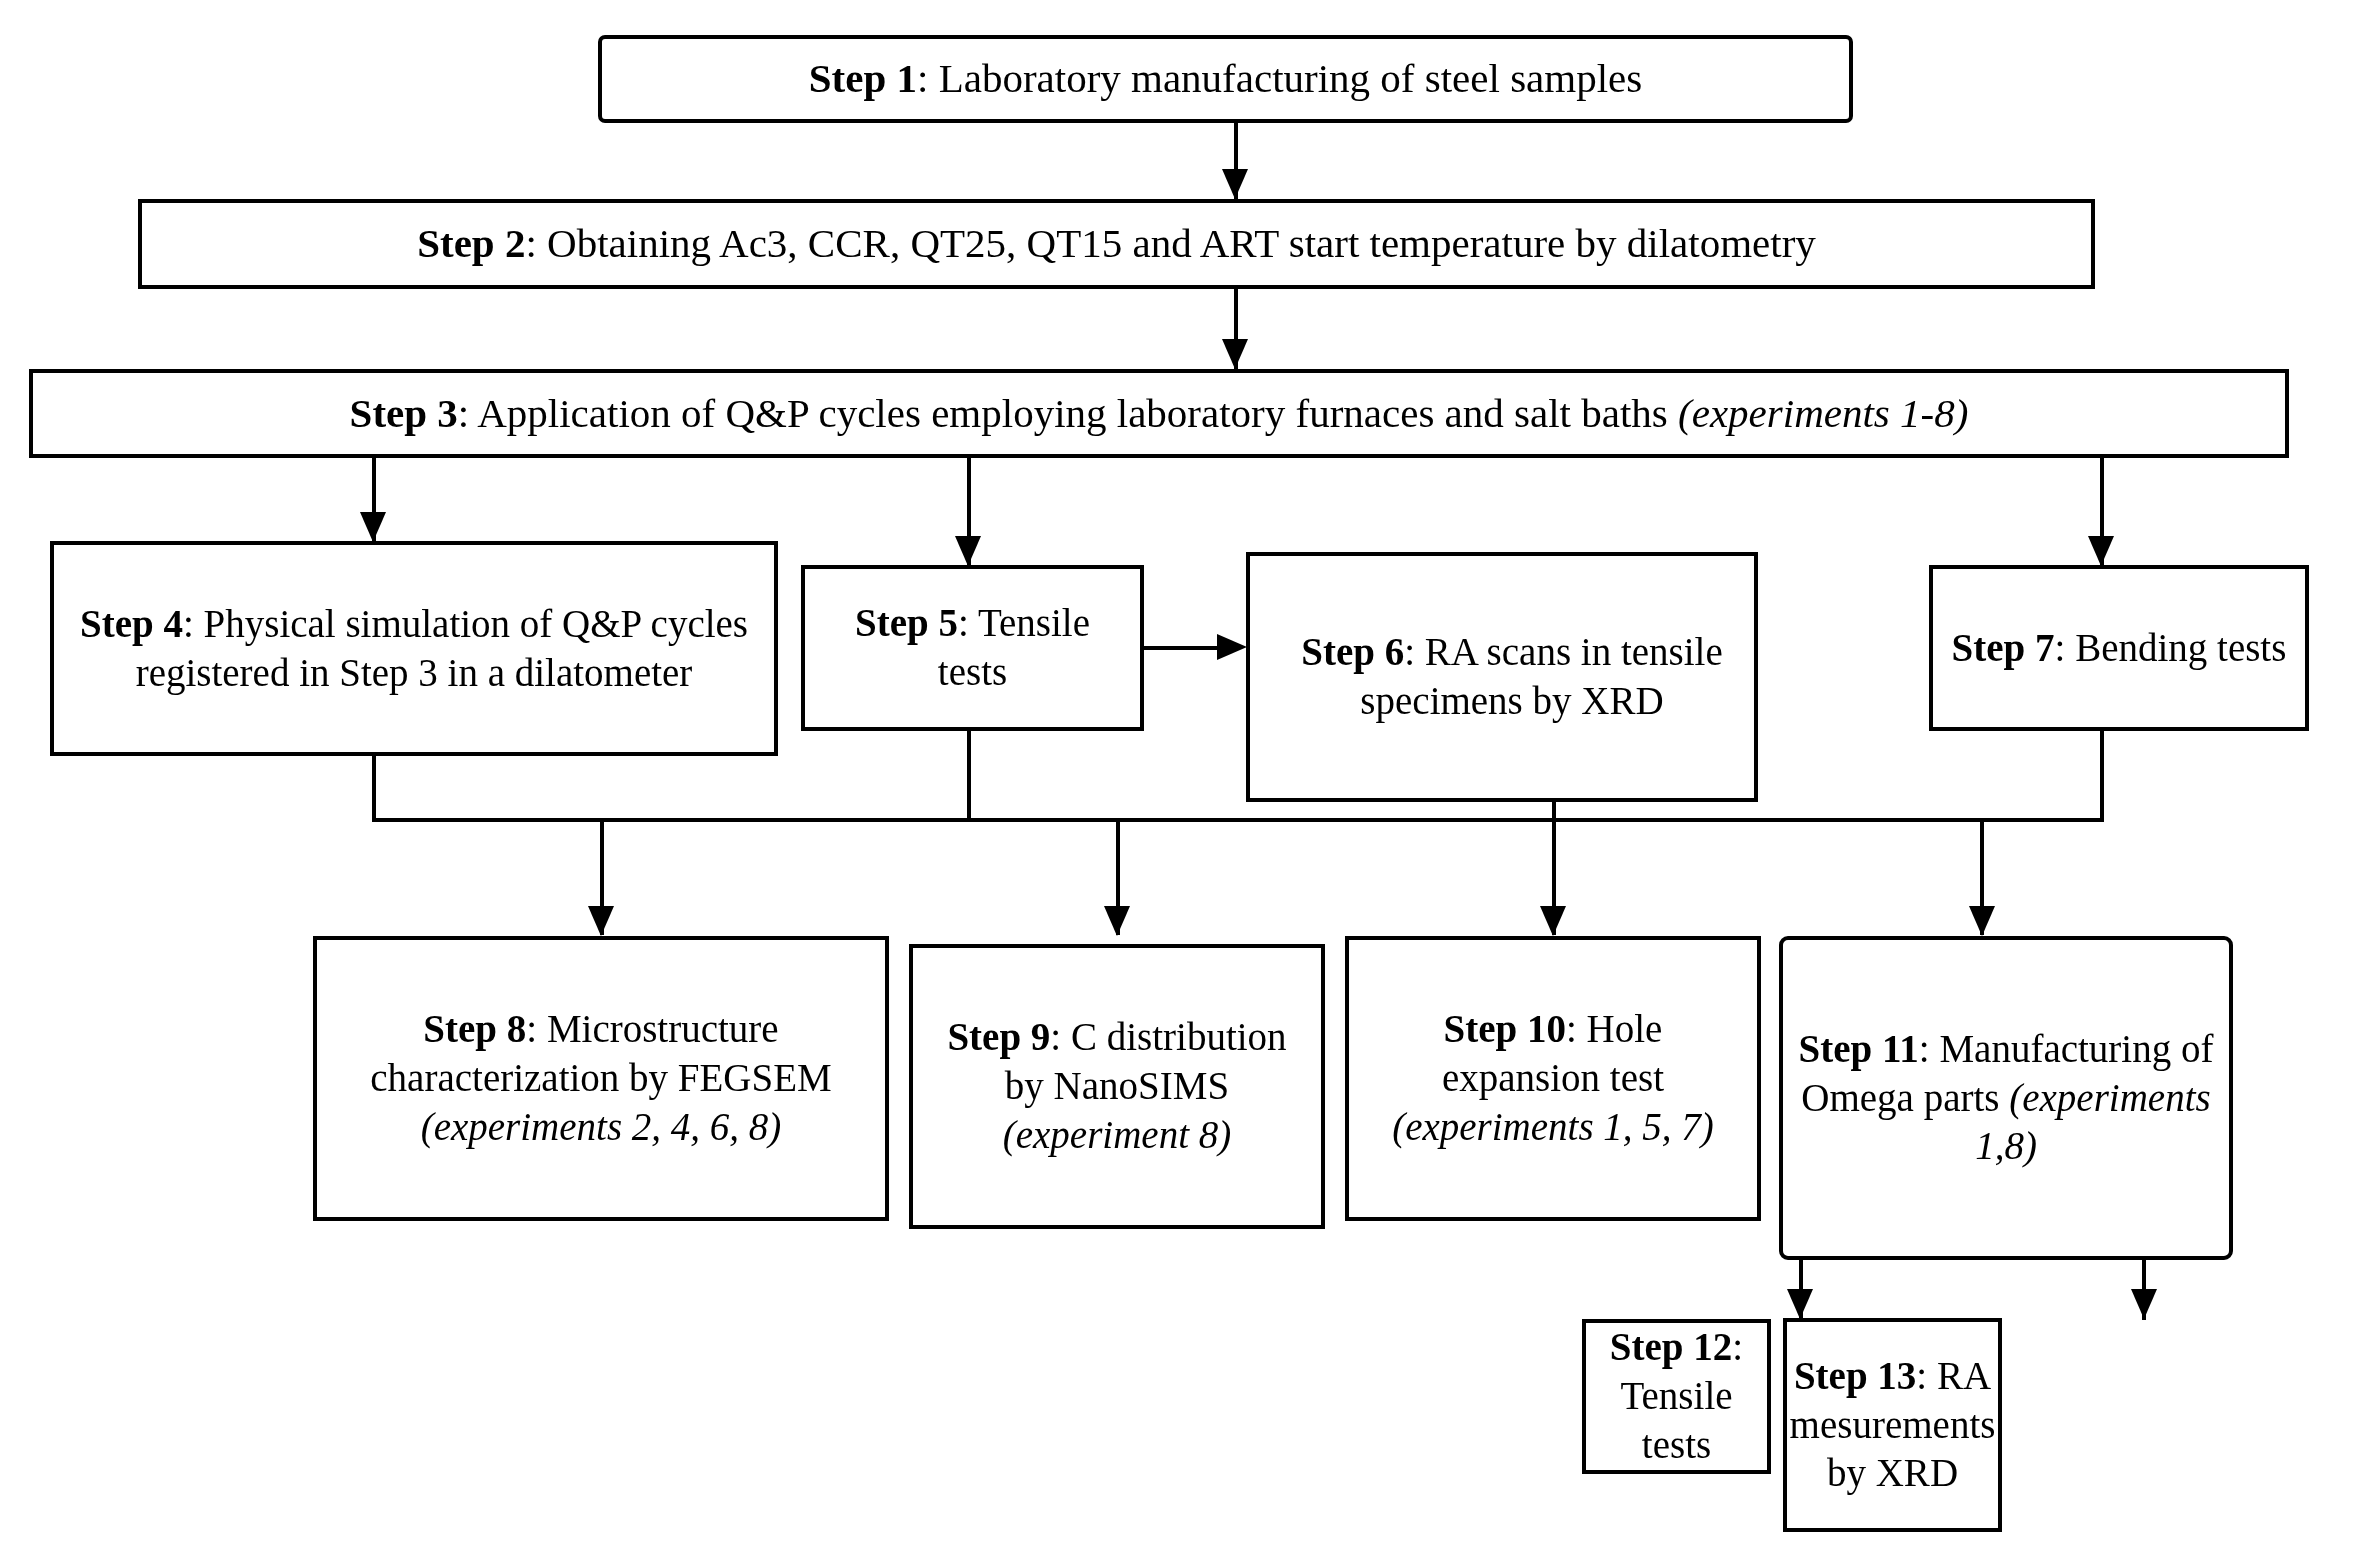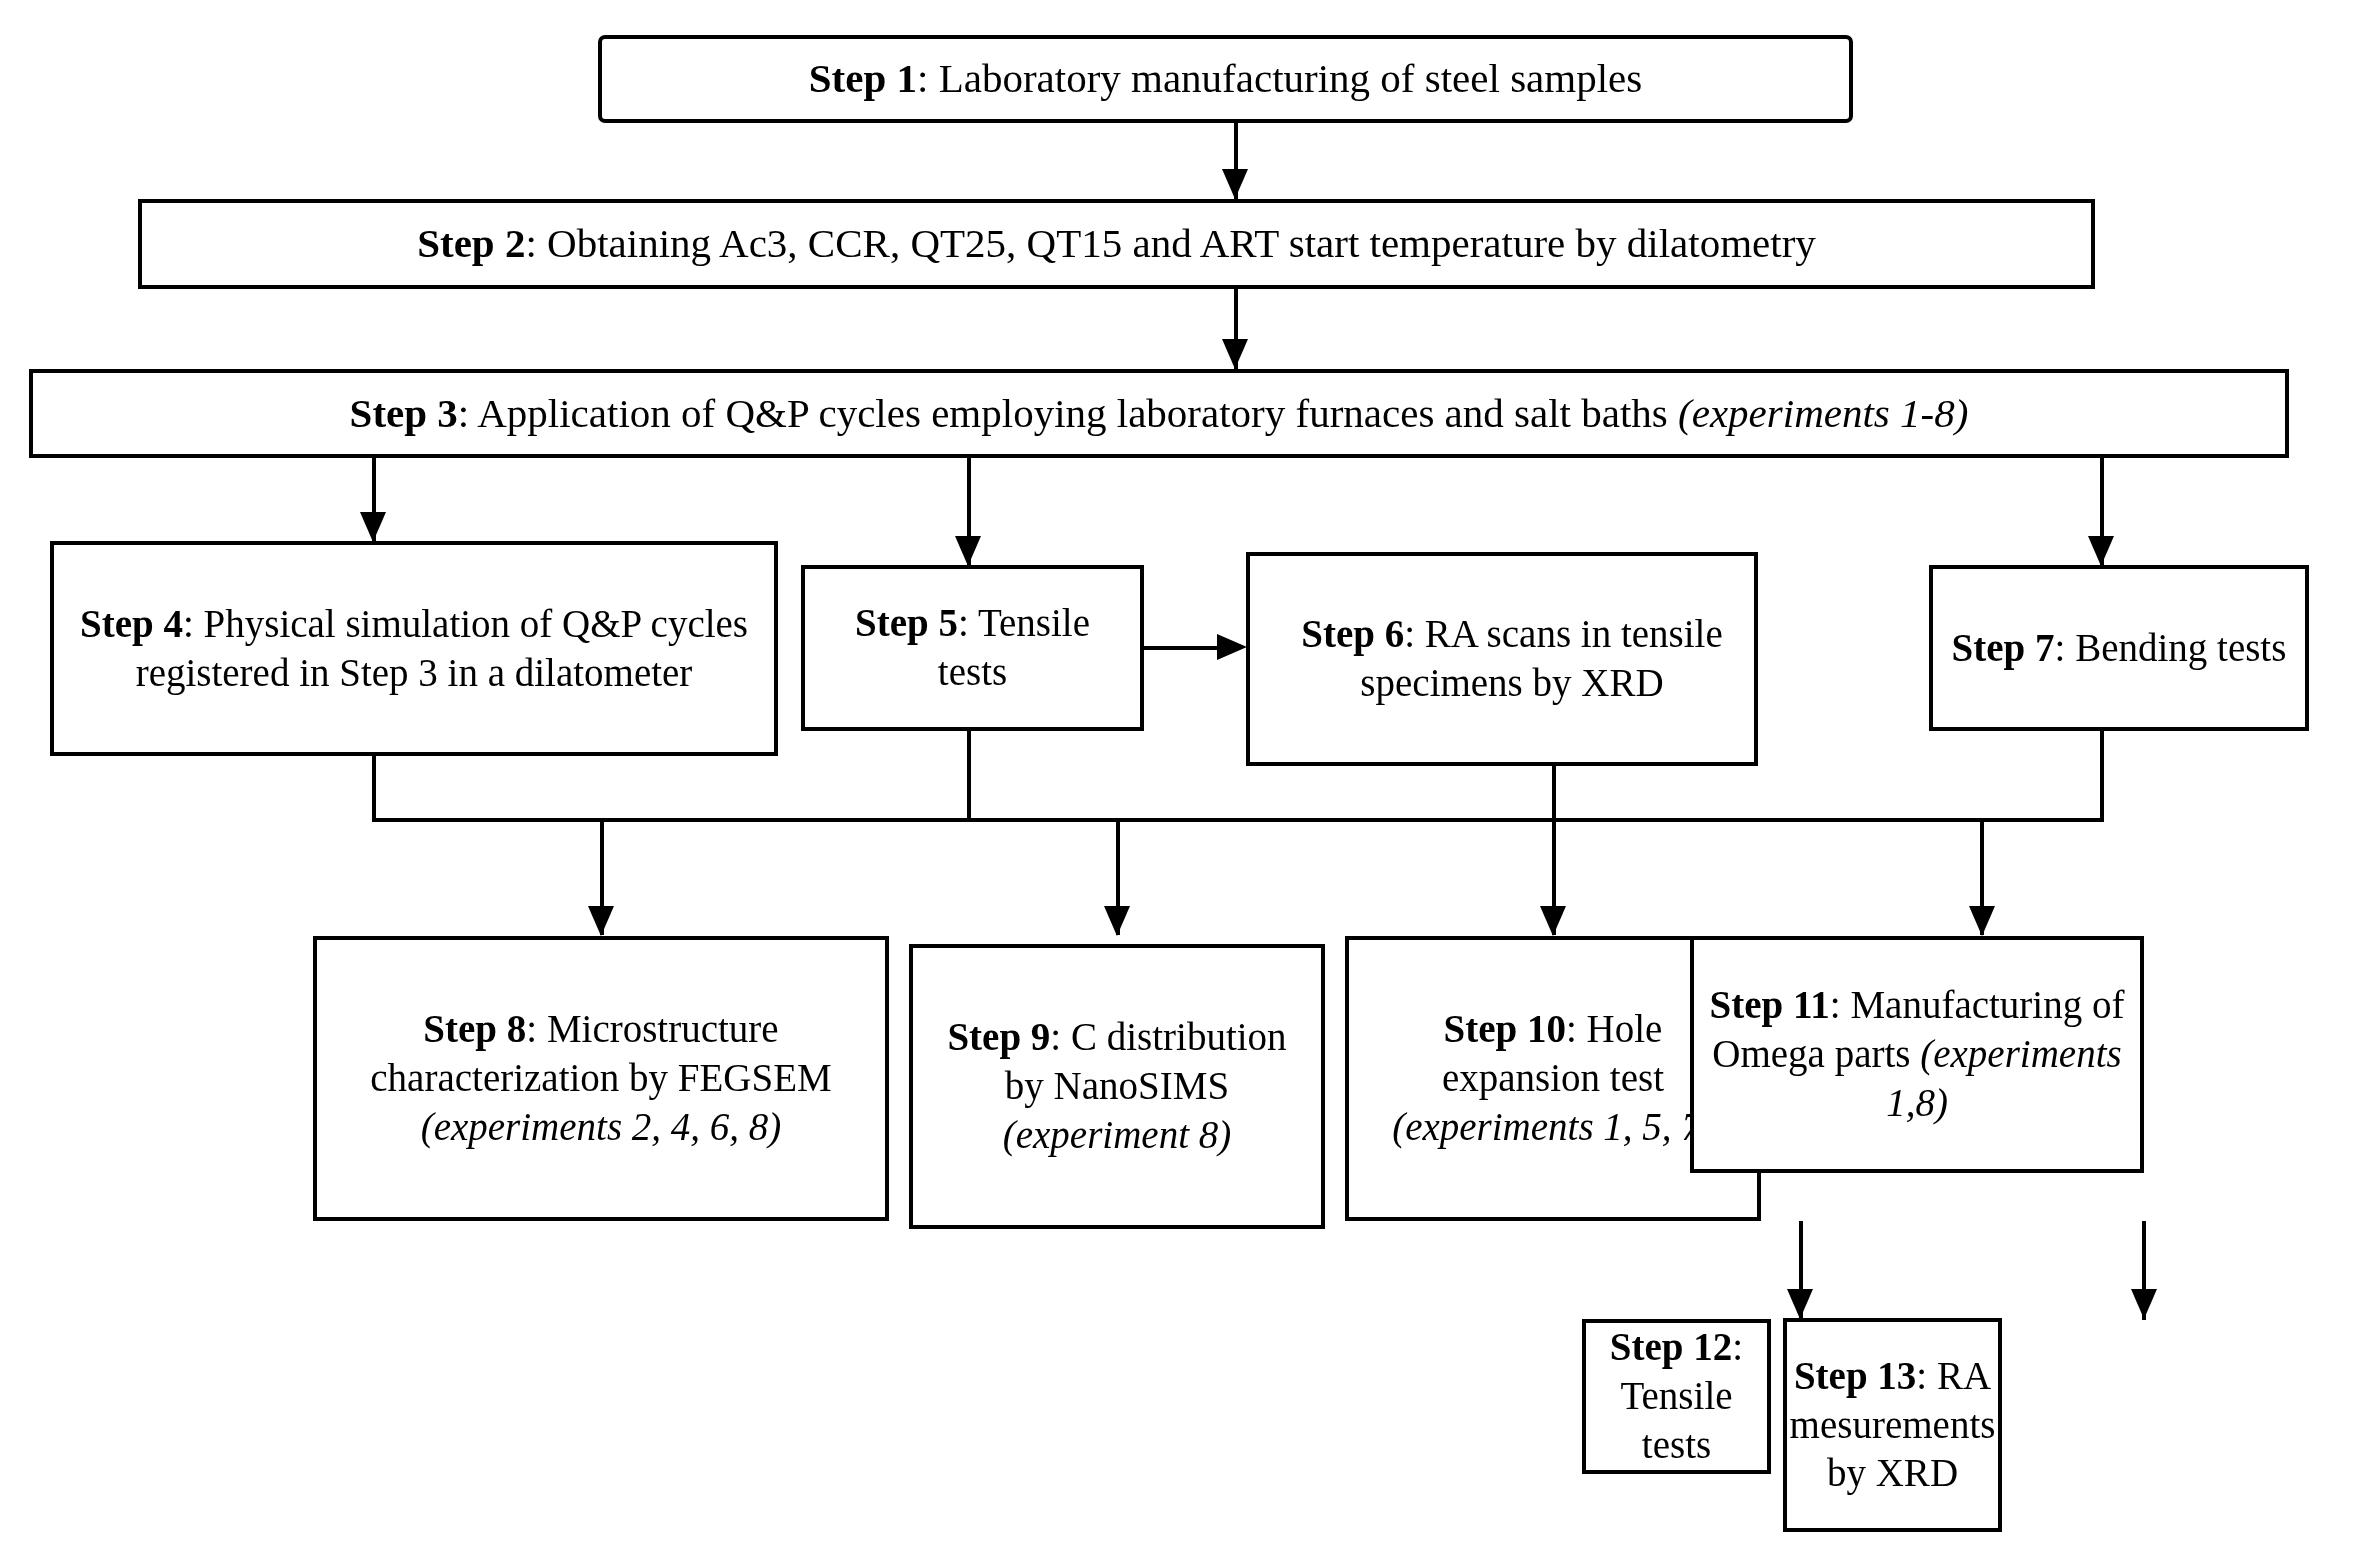--- a/index.html
+++ b/index.html
@@ -140,21 +140,21 @@
       <b>Step 4</b><span>: </span><span>Physical simulation of Q&amp;P cycles registered in Step 3 in a dilatometer</span>
     </span>
   </div>
 
   <div class="node fs-md" style="left:801px; top:565px; width:343px; height:166px;">
     <span class="txt">
       <b>Step 5</b><span>: </span><span>Tensile tests</span>
     </span>
   </div>
 
-  <div class="node fs-md" style="left:1246px; top:552px; width:512px; height:214px;padding-left:20px;">
+  <div class="node fs-md" style="left:1246px; top:552px; width:512px; height:250px;padding-left:20px;">
     <span class="txt">
       <b>Step 6</b><span>: </span><span>RA scans in tensile specimens by XRD</span>
     </span>
   </div>
 
   <div class="node fs-md" style="left:1929px; top:565px; width:380px; height:166px;">
     <span class="txt">
       <b>Step 7</b><span>: </span><span>Bending tests</span>
     </span>
   </div>
@@ -170,21 +170,21 @@
       <b>Step 9</b><span>: </span><span>C distribution by NanoSIMS </span><i>(experiment 8)</i>
     </span>
   </div>
 
   <div class="node fs-md" style="left:1345px; top:936px; width:416px; height:285px;">
     <span class="txt">
       <b>Step 10</b><span>: </span><span>Hole expansion test </span><i>(experiments 1, 5, 7)</i>
     </span>
   </div>
 
-  <div class="node fs-md" style="left:1690px; top:936px; width:454px; height:237px;">
+  <div class="node fs-md" style="left:1779px; top:936px; width:454px; height:324px;border-radius:9px;">
     <span class="txt">
       <b>Step 11</b><span>: </span><span>Manufacturing of Omega parts </span><i>(experiments 1,8)</i>
     </span>
   </div>
 
   <div class="node fs-md" style="left:1582px; top:1319px; width:189px; height:155px;">
     <span class="txt">
       <b>Step 12</b><span>: </span><span>Tensile tests</span>
     </span>
   </div>

